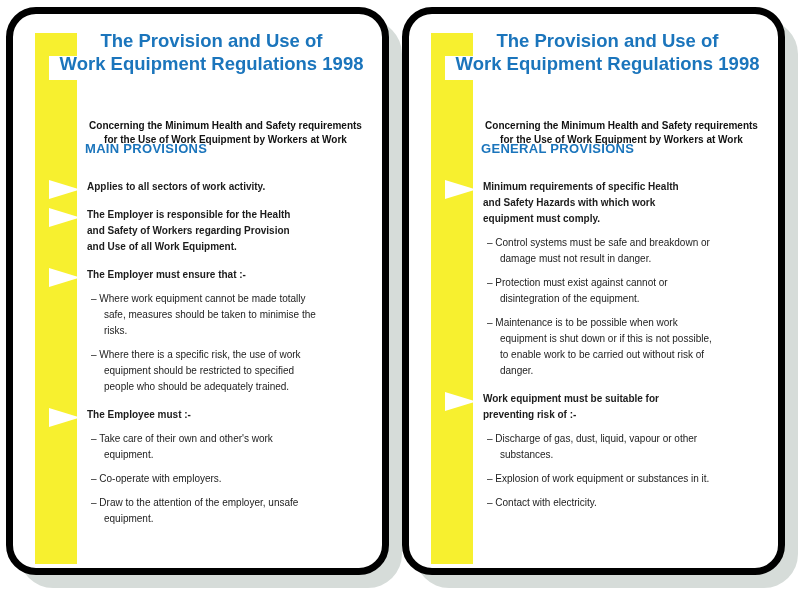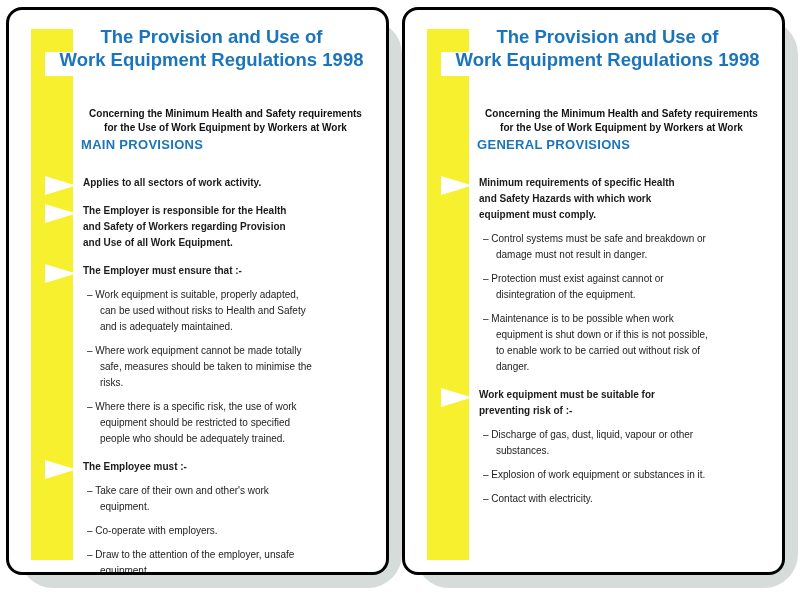--- a/index.html
+++ b/index.html
@@ -2,26 +2,26 @@
 <html><head>
 <meta charset="utf-8">
 <style>
   html,body{margin:0;padding:0}
   body{width:800px;height:596px;background:#ffffff;font-family:"Liberation Sans",sans-serif;}
   .board{position:relative;width:800px;height:596px;overflow:hidden;background:#ffffff}
   .card-wrap{position:absolute;top:7px;width:383px;height:568px}
   #card-0{left:6px}
   #card-1{left:402px}
   .shadow{position:absolute;left:13px;top:13px;width:383px;height:568px;background:#d6dcd9;border-radius:34px}
-  .card{position:absolute;left:0;top:0;width:383px;height:568px;box-sizing:border-box;background:#ffffff;border:3px solid #000000;border-radius:16px;overflow:hidden}
+  .card{position:absolute;left:0;top:0;width:383px;height:568px;box-sizing:border-box;background:#ffffff;border:7px solid #000000;border-radius:30px;overflow:hidden}
   .stripe{position:absolute;left:22px;top:19px;width:42px;height:531px;background:#f7f02f}
   .notch{position:absolute;left:36px;top:42px;width:28px;height:24px;background:#ffffff}
   .title{position:absolute;left:34px;right:6px;top:15px;margin:0;color:#1b75bc;font-size:18.5px;line-height:23px;text-align:center;font-weight:bold}
   .title span{display:block;white-space:pre}
-  .subtitle{position:absolute;left:64px;right:8px;top:93px;margin:4px;font-size:10px;line-height:13.5px;font-weight:bold;text-align:center;color:#121212;white-space:pre-line}
+  .subtitle{position:absolute;left:64px;right:8px;top:93px;margin:12px;font-size:10px;line-height:13.5px;font-weight:bold;text-align:center;color:#121212;white-space:pre-line}
   .heading{position:absolute;left:72px;top:127px;margin:0;color:#1b75bc;font-size:13px;letter-spacing:.3px;font-weight:bold;white-space:pre}
   .content{position:absolute;left:74px;right:2px;top:153px}
   .item{position:relative;color:#1c1c1c;font-size:10px;line-height:16px}
   .item .txt{display:block;white-space:pre}
   .item.arrow{margin-top:12px;font-weight:bold}
   .item.dash{margin-top:8px;margin-left:4px}
   .item.dash .txt{padding-left:13px;text-indent:-13px}
   .marker{position:absolute;left:-38px;top:1px;width:31px;height:19px;background:#ffffff;clip-path:polygon(0 0,100% 50%,0 100%)}
 </style>
 </head>
@@ -48,25 +48,20 @@
           </div>
           <div class="item arrow">
             <span class="marker"></span>
             <span class="txt">The Employer is responsible for the Health
 and Safety of Workers regarding Provision
 and Use of all Work Equipment.</span>
           </div>
           <div class="item arrow">
             <span class="marker"></span>
             <span class="txt">The Employer must ensure that :-</span>
-          </div>
-          <div class="item dash">
-            <span class="txt">– Work equipment is suitable, properly adapted,
-can be used without risks to Health and Safety
-and is adequately maintained.</span>
           </div>
           <div class="item dash">
             <span class="txt">– Where work equipment cannot be made totally
 safe, measures should be taken to minimise the
 risks.</span>
           </div>
           <div class="item dash">
             <span class="txt">– Where there is a specific risk, the use of work
 equipment should be restricted to specified
 people who should be adequately trained.</span>

